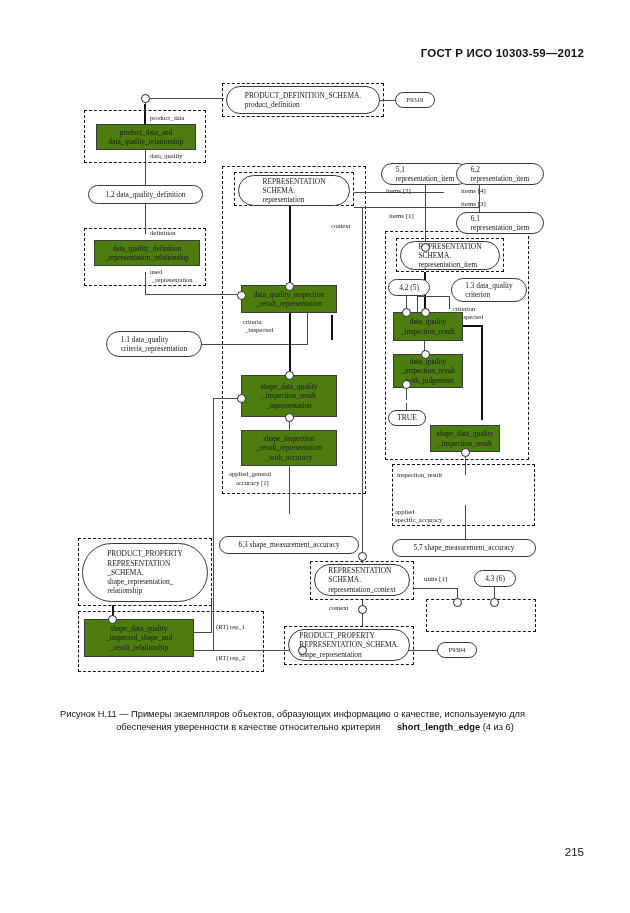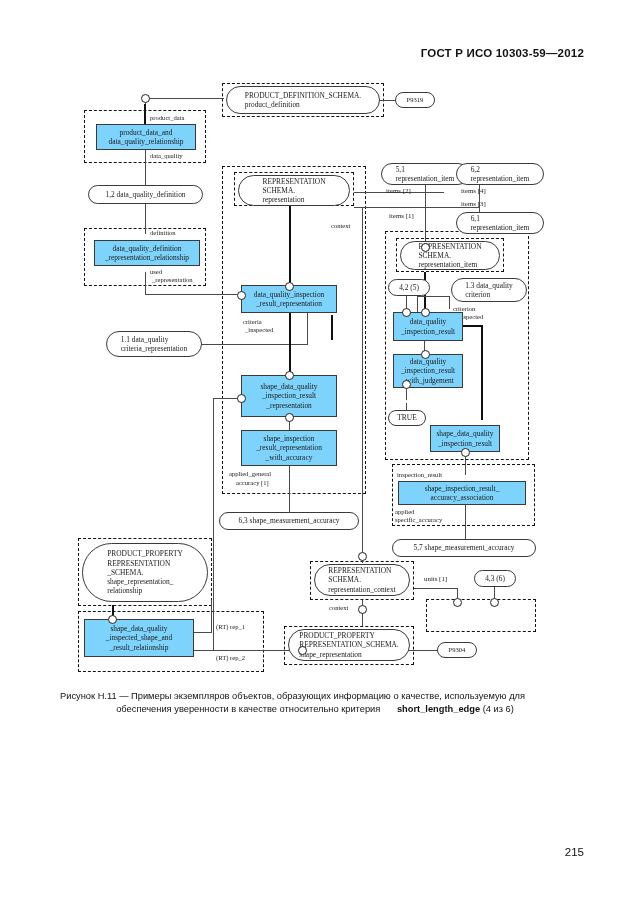--- a/index.html
+++ b/index.html
@@ -14,30 +14,30 @@
   .std-header{
     position:absolute;top:47px;right:46px;
     font-family:"Liberation Sans", sans-serif;
     font-weight:bold;font-size:11.5px;letter-spacing:.2px;color:#111;
   }
   .page-num{
     position:absolute;bottom:55px;right:46px;
     font-family:"Liberation Sans", sans-serif;font-size:11.5px;color:#111;text-align:right;
   }
   .caption{
-    position:absolute;left:60px;top:690px;width:510px;
+    position:absolute;left:60px;top:708px;width:510px;
     font-family:"Liberation Sans", sans-serif;
     font-size:9.3px;line-height:13px;text-align:center;color:#111;
   }
   .caption .l1{display:block;text-align:left;}
   .caption b{font-weight:bold;padding-left:14px;}
 
   
   .box{
-    position:absolute;border:1px solid #3a3a3a;background:#7dd3fc;
+    position:absolute;border:1px solid #3a3a3a;background:#4d7c0f;
     font-size:7.4px;line-height:9.2px;text-align:center;
     display:flex;align-items:center;justify-content:center;
     box-sizing:border-box;padding:1px 2px;z-index:6;
   }
   .rrect{
     position:absolute;border:1px solid #3a3a3a;background:#fff;
     border-radius:999px;
     font-size:7.4px;line-height:9.2px;text-align:left;
     display:flex;align-items:center;justify-content:center;
     box-sizing:border-box;padding:1px 6px;z-index:6;
@@ -245,21 +245,21 @@
   <div class="box" style="left:241px;top:430px;width:96px;height:36px;">
     <span>
       <span>shape_inspection</span><br>
       <span>_result_representation</span><br>
       <span>_with_accuracy</span>
     </span>
   </div>
   <div class="lbl" style="left:229px;top:470px;">applied_general</div>
   <div class="lbl" style="left:236px;top:479px;">accuracy [1]</div>
 
-  <div class="rrect" style="left:219px;top:512px;width:140px;height:18px;">
+  <div class="rrect" style="left:219px;top:536px;width:140px;height:18px;">
     <span>6,3 shape_measurement_accuracy</span>
   </div>
 
   <div class="rrect" style="left:381px;top:163px;width:88px;height:22px;">
     <span>
       <span>5,1</span><br>
       <span>representation_item</span>
     </span>
   </div>
   <div class="rrect" style="left:456px;top:163px;width:88px;height:22px;">
@@ -321,26 +321,20 @@
   </div>
 
   <div class="box" style="left:430px;top:425px;width:70px;height:27px;">
     <span>
       <span>shape_data_quality</span><br>
       <span>_inspection_result</span>
     </span>
   </div>
 
   <div class="lbl" style="left:397px;top:471px;">inspection_result</div>
-  <div class="box" style="left:398px;top:481px;width:128px;height:24px;">
-    <span>
-      <span>shape_inspection_result_</span><br>
-      <span>accuracy_association</span>
-    </span>
-  </div>
   <div class="lbl" style="left:395px;top:508px;">applied</div>
   <div class="lbl" style="left:395px;top:516px;">specific_accuracy</div>
 
   <div class="rrect" style="left:392px;top:539px;width:144px;height:18px;">
     <span>5,7 shape_measurement_accuracy</span>
   </div>
 
   <div class="rrect" style="left:82px;top:543px;width:126px;height:59px;">
     <span>
       <span>PRODUCT_PROPERTY</span><br>

